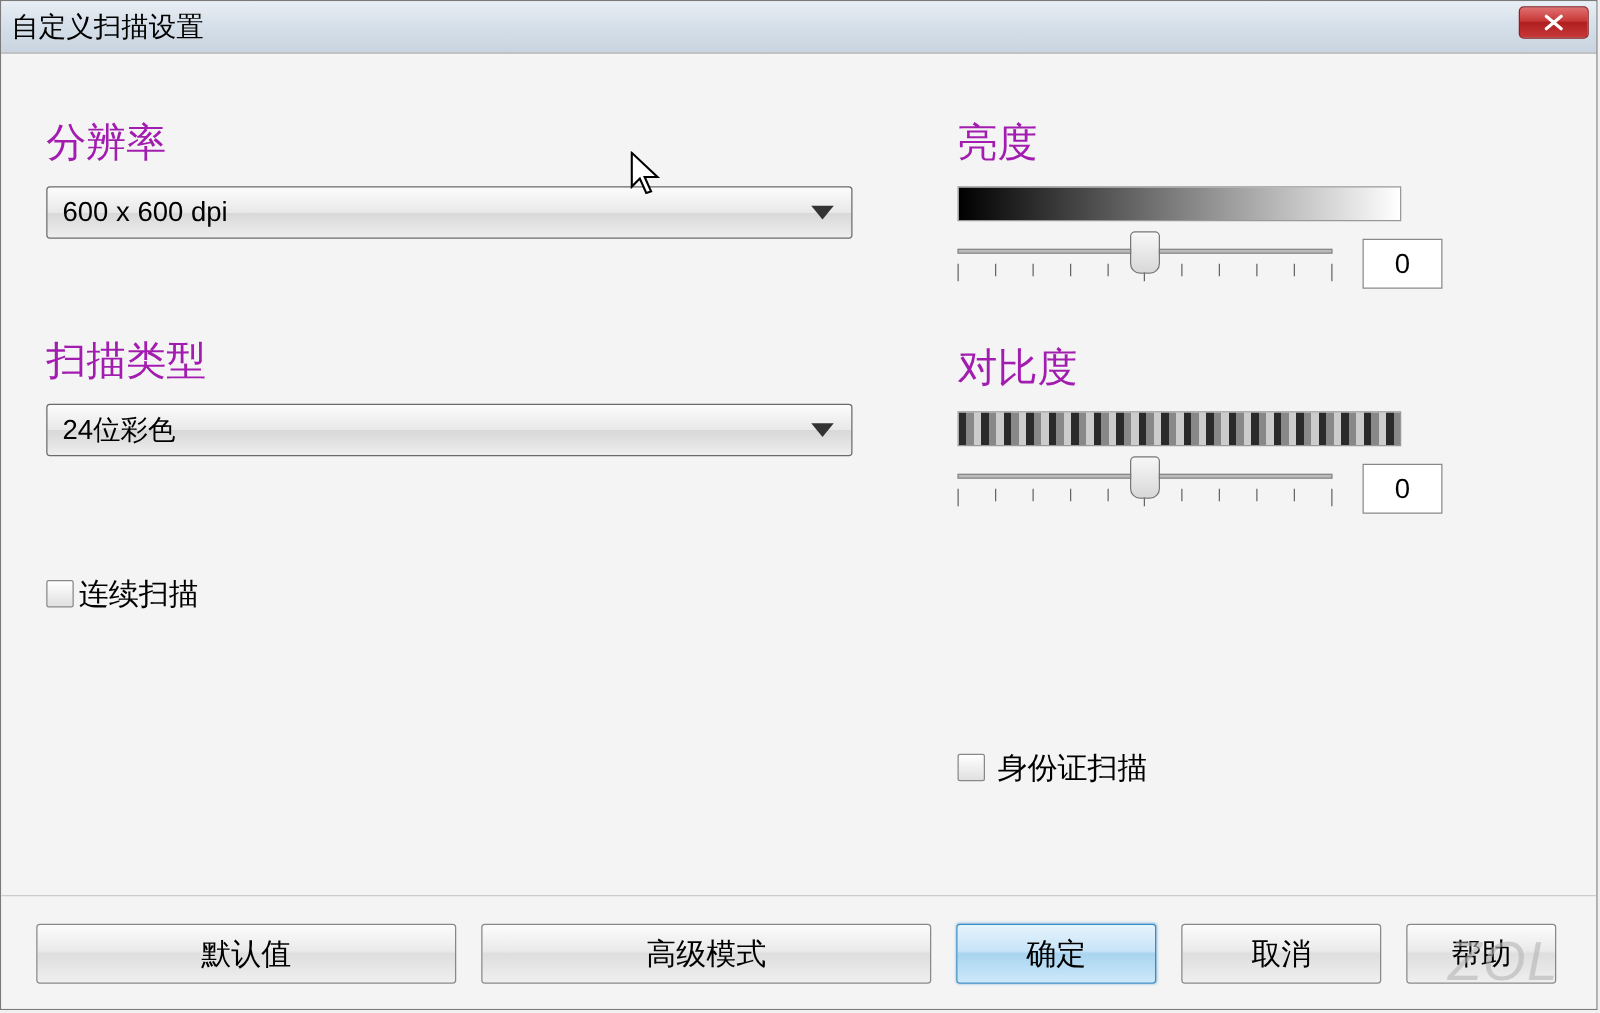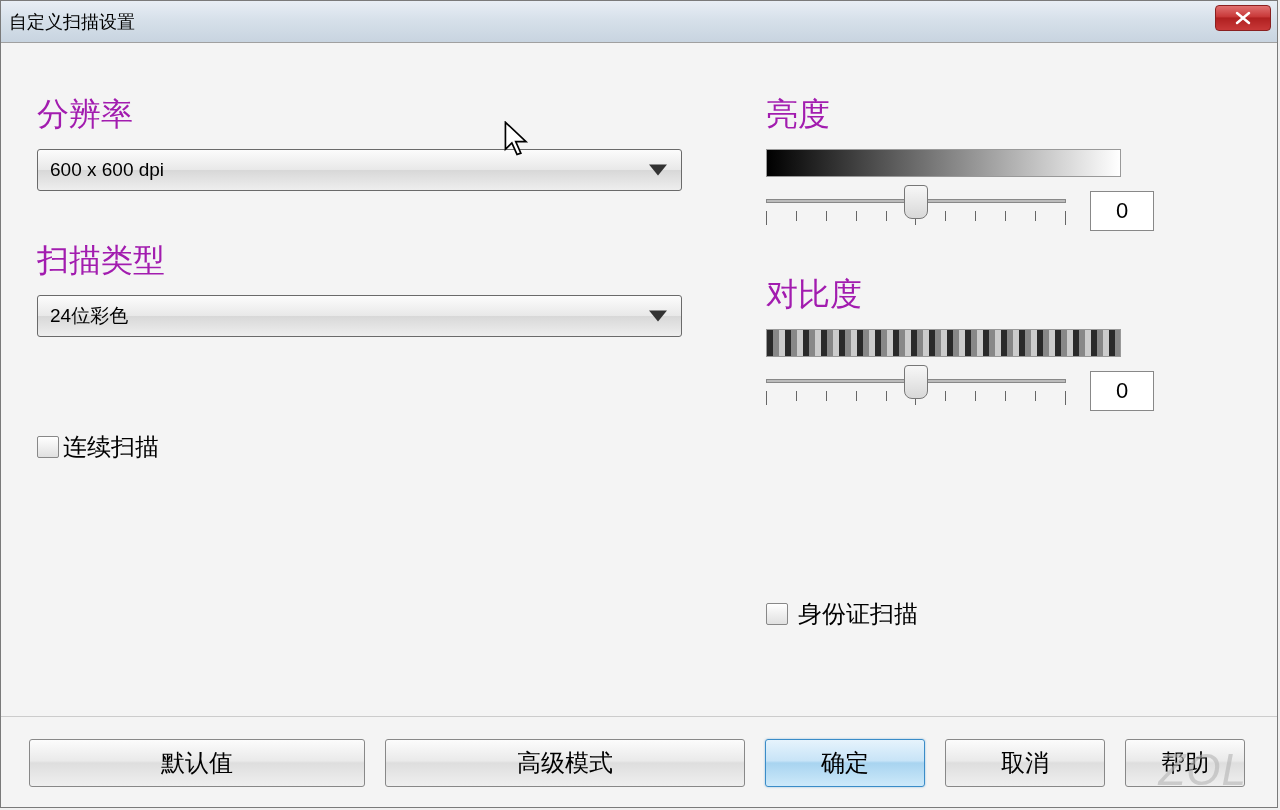--- a/index.html
+++ b/index.html
@@ -20,21 +20,21 @@
 .titlebar {
   height: 42px;
   background: linear-gradient(to bottom, #e8eef5 0%, #d5dfe9 50%, #c8d4e0 100%);
   border-bottom: 1px solid #a0a0a0;
   display: flex;
   align-items: center;
   padding-left: 8px;
   position: relative;
 }
 .titlebar-title {
-  font-size: 18px;
+  font-size: 22px;
   color: #000;
   text-align: center;
 }
 .close-btn {
   position: absolute;
   right: 6px;
   top: 4px;
   width: 56px;
   height: 26px;
   background: linear-gradient(to bottom, #e07070 0%, #c83838 45%, #b02020 50%, #c83838 100%);
@@ -76,23 +76,23 @@
   width: 645px;
   height: 42px;
   background: linear-gradient(to bottom, #fcfcfc 0%, #e8e8e8 50%, #d8d8d8 51%, #eeeeee 100%);
   border: 1px solid #6a6a6a;
   border-radius: 3px;
   display: flex;
   align-items: center;
   padding: 0 12px;
   position: relative;
   cursor: pointer;
-  font-size: 19px;
-  color: #000;
-  margin-bottom: 48px;
+  font-size: 22px;
+  color: #000;
+  margin-bottom: 76px;
 }
 .dropdown-arrow {
   position: absolute;
   right: 14px;
   top: 50%;
   transform: translateY(-50%);
   width: 0; height: 0;
   border-left: 9px solid transparent;
   border-right: 9px solid transparent;
   border-top: 11px solid #333;

